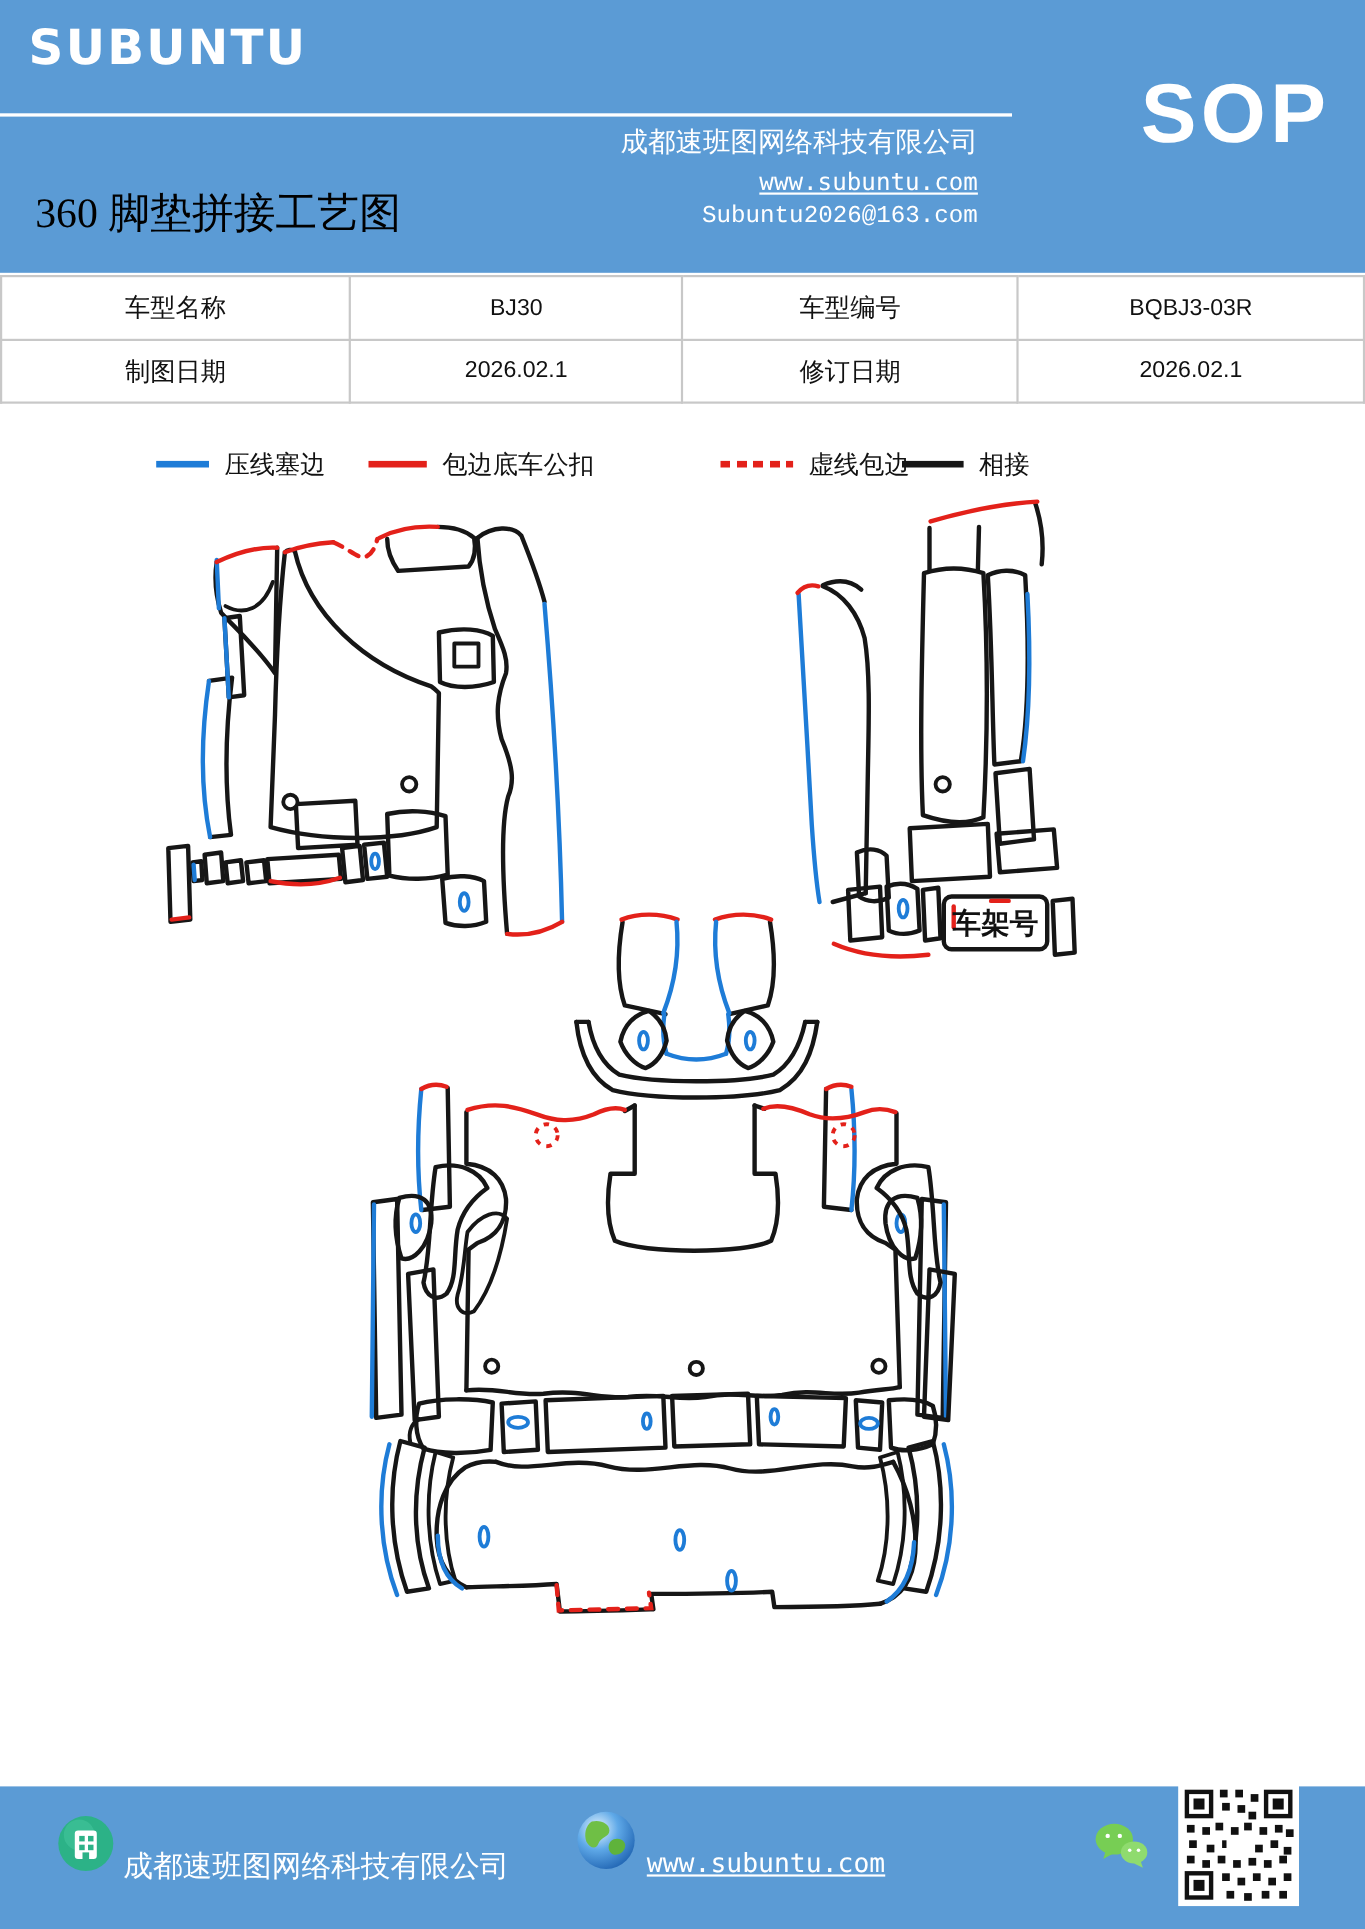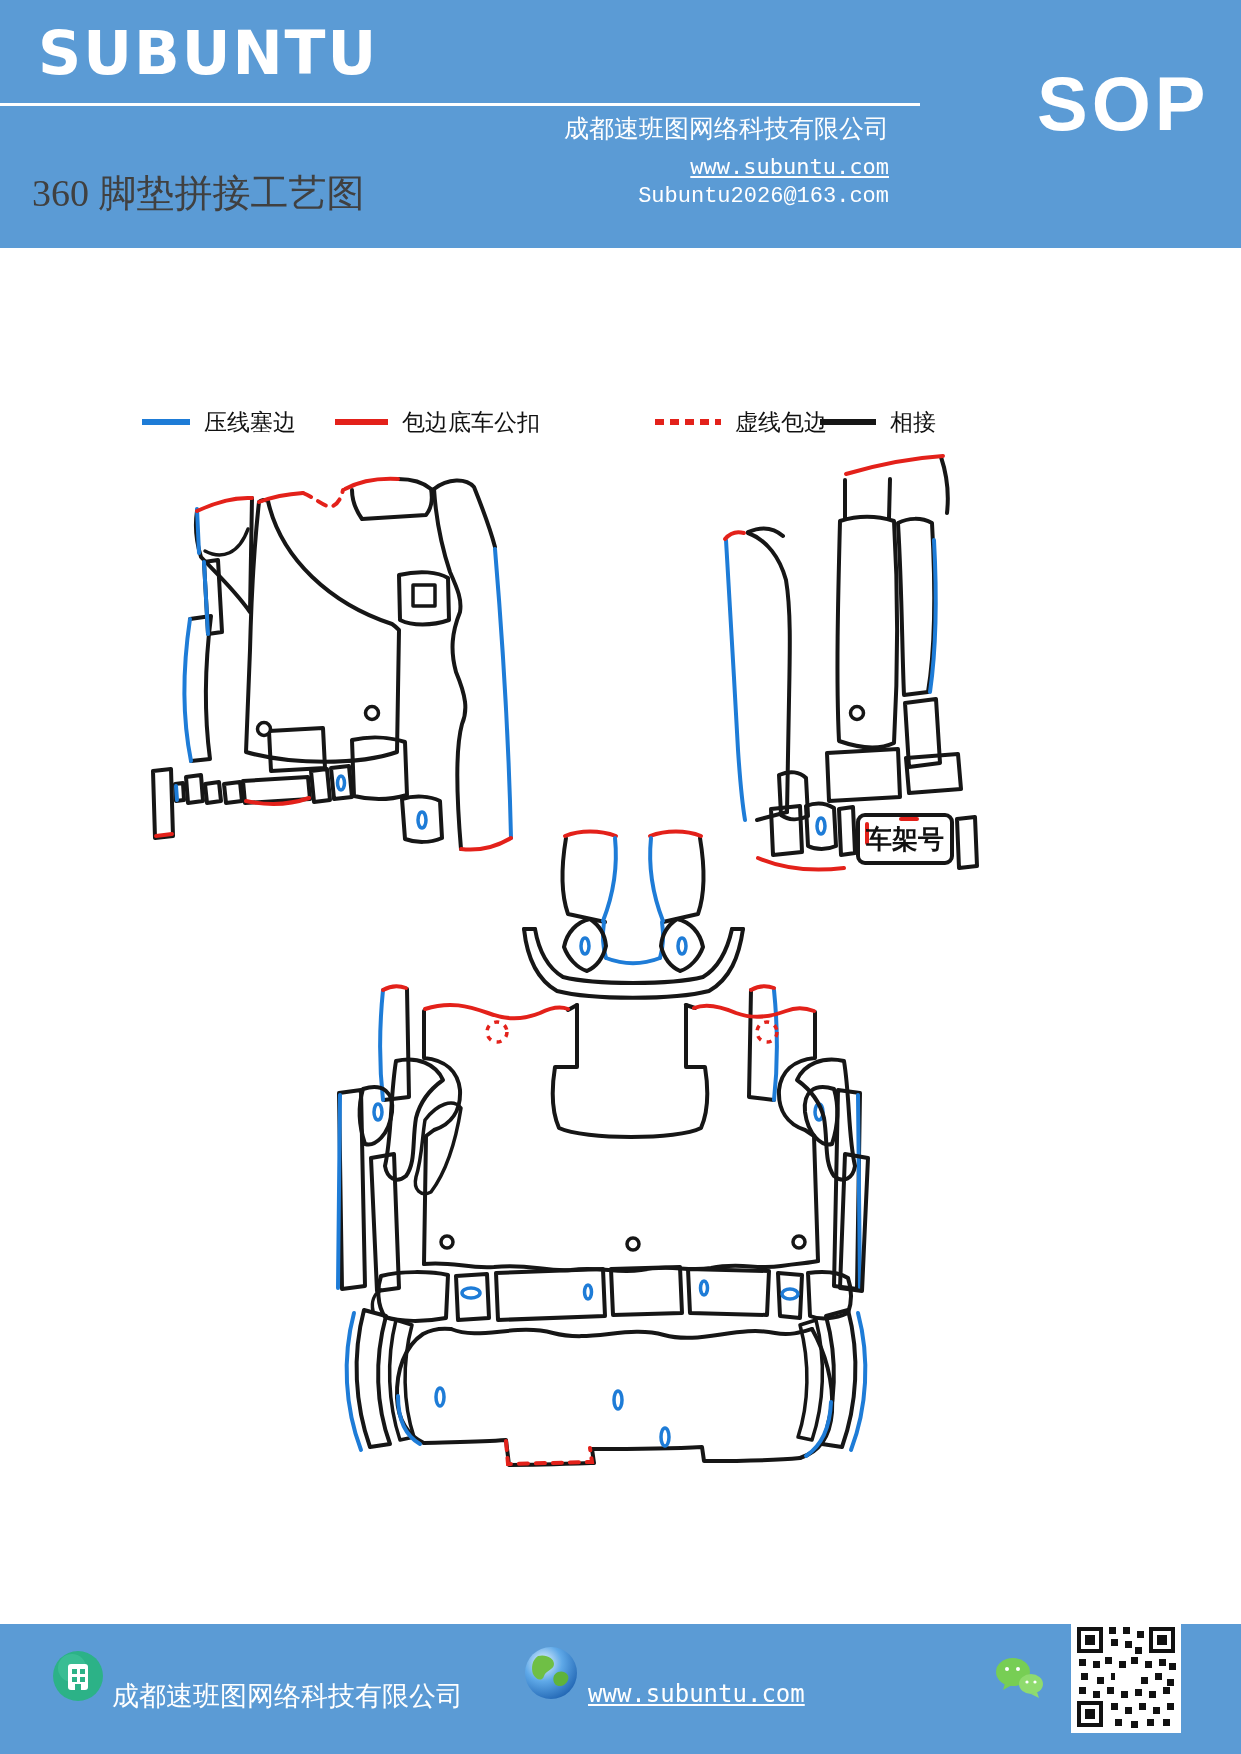--- a/index.html
+++ b/index.html
@@ -1,25 +1,25 @@
 <!DOCTYPE html>
 <html><head>
 <meta charset="utf-8">
 <style>
   html,body{margin:0;padding:0;background:#e8e8e8;}
   .page{position:relative;width:1241px;height:1754px;background:#ffffff;overflow:hidden;
         font-family:"Liberation Sans","DejaVu Sans",sans-serif;}
   
   .hdr{position:absolute;left:0;top:0;width:1241px;height:248px;background:#5B9BD5;}
-  .brand{position:absolute;left:38px;top:18px;color:#fff;font-size:60px;font-weight:800;
+  .brand{position:absolute;left:26px;top:18px;color:#fff;font-size:44px;font-weight:800;
          letter-spacing:2px;font-family:"DejaVu Sans","Liberation Sans",sans-serif;}
   .hdr-line{position:absolute;left:0;top:103px;width:920px;height:3px;background:#ffffff;}
   .hdr-company{position:absolute;right:352px;top:112px;color:#fff;font-size:25px;
          font-family:"Liberation Serif","DejaVu Serif",serif;}
-  .doc-title{position:absolute;left:32px;top:168px;color:#404040;font-size:38px;
+  .doc-title{position:absolute;left:32px;top:168px;color:#000000;font-size:38px;
          font-family:"Liberation Serif","DejaVu Serif",serif;}
   .sop{position:absolute;left:1037px;top:60px;color:#fff;font-size:76px;font-weight:800;
          letter-spacing:4px;font-family:Liberation Sans, sans-serif;}
   .hdr-web{position:absolute;right:352px;top:154px;color:#fff;font-size:22px;
          font-family:"DejaVu Sans Mono","Liberation Mono",monospace;text-decoration:underline;}
   .hdr-mail{position:absolute;right:352px;top:184px;color:#fff;font-size:22px;
          font-family:Liberation Mono, monospace;}
   
   .tblwrap{position:absolute;left:0;top:250px;width:1241px;height:117px;}
   table.info{width:100%;height:100%;border-collapse:collapse;table-layout:fixed;}
@@ -59,20 +59,44 @@
   <div class="hdr" style="background: rgb(91, 155, 213);">
     <div class="brand">SUBUNTU</div>
     <div class="hdr-line"></div>
     <div class="hdr-company">成都速班图网络科技有限公司</div>
     <div class="doc-title">360 脚垫拼接工艺图</div>
     <div class="sop">SOP</div>
     <div class="hdr-web">www.subuntu.com</div>
     <div class="hdr-mail">Subuntu2026@163.com</div>
   </div>
 
+  <div class="tblwrap">
+    <table class="info">
+      <colgroup>
+          <col style="width:25.6%">
+          <col style="width:24.4%">
+          <col style="width:24.6%">
+          <col style="width:25.4%">
+        </colgroup>
+      <tbody>
+          <tr>
+        <td class="lab">车型名称</td>
+        <td class="val">BJ30</td>
+        <td class="lab">车型编号</td>
+        <td class="val">BQBJ3-03R</td>
+      </tr>
+      <tr>
+        <td class="lab">制图日期</td>
+        <td class="val">2026.02.1</td>
+        <td class="lab">修订日期</td>
+        <td class="val">2026.02.1</td>
+      </tr>
+    </tbody>
+      </table>
+  </div>
 
   <div class="legend">
     <div class="lg-item" style="left:142px">
       <span class="lg-swatch" style="width: 48px; background: rgb(30, 124, 215);"></span>
       <span class="lg-label">压线塞边</span>
     </div>
     <div class="lg-item" style="left:335px">
       <span class="lg-swatch" style="width: 53px; background: rgb(227, 33, 26);"></span>
       <span class="lg-label">包边底车公扣</span>
     </div>

